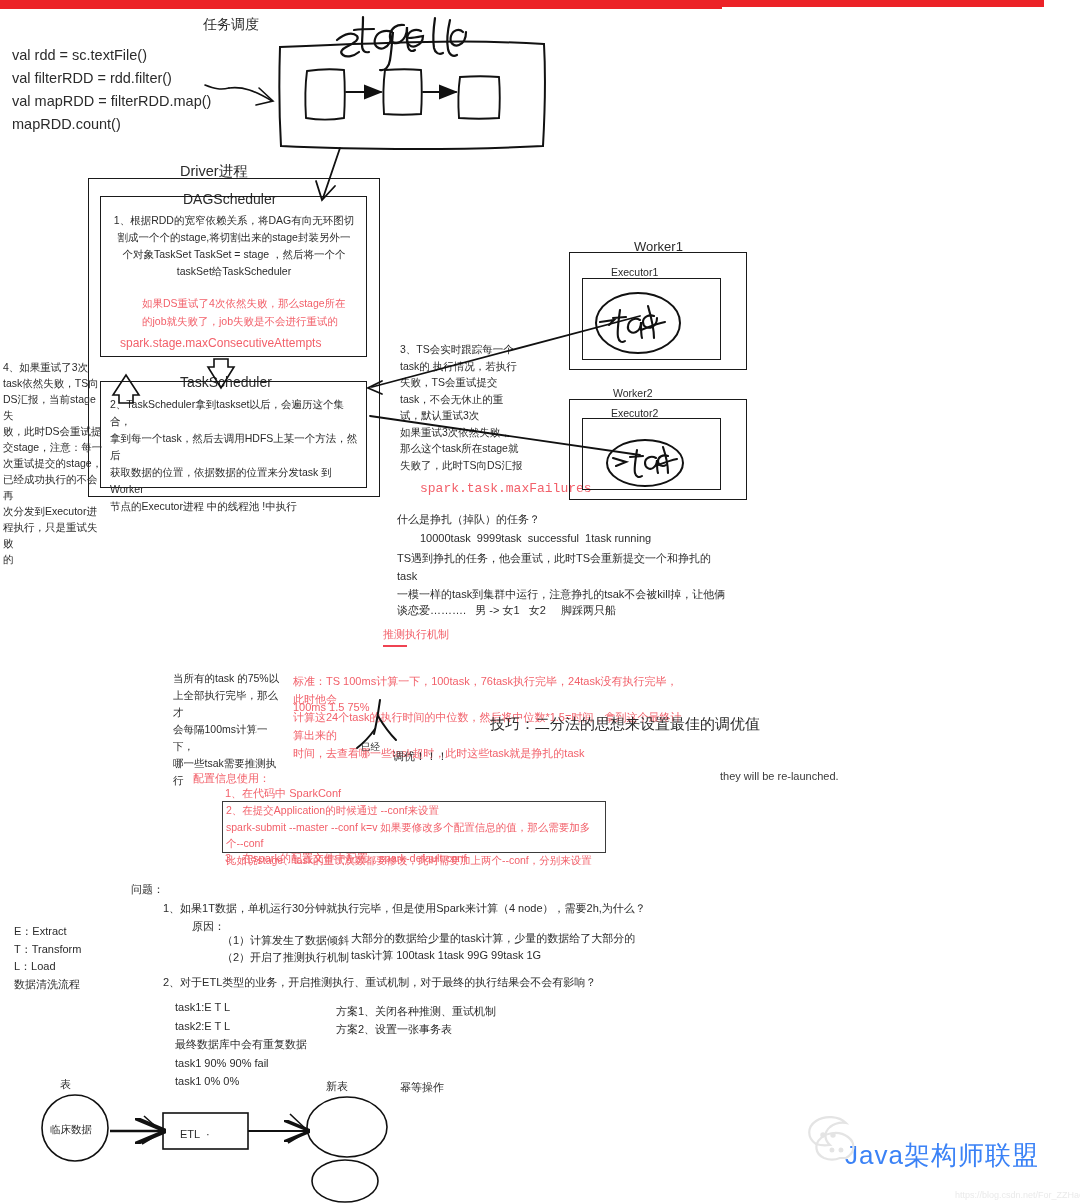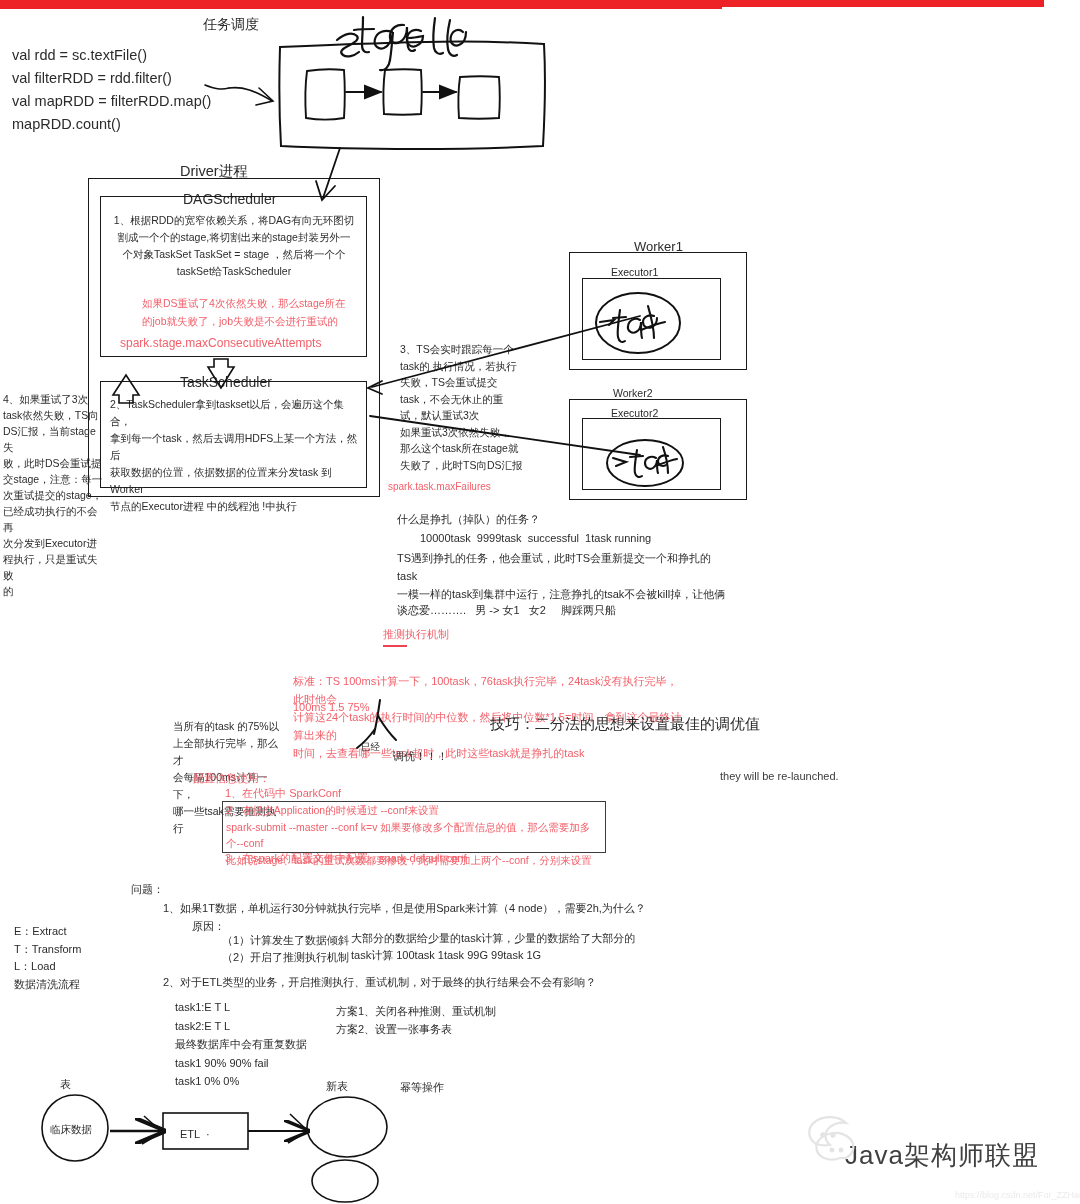--- a/index.html
+++ b/index.html
@@ -17,21 +17,21 @@
   .blk{position:absolute;line-height:1.55;}
   .red{color:#f2606a;}
 
   .box{position:absolute;border:1.6px solid #1a1a1a;background:transparent;}
   .box2{position:absolute;border:1.3px solid #1a1a1a;background:transparent;}
 
   .code{font-size:14.5px;line-height:23px;}
 
   svg.overlay{position:absolute;left:0;top:0;width:1080px;height:1204px;pointer-events:none;}
 
-  .wm{position:absolute;color:#404040;font-size:26px;letter-spacing:1px;}
+  .wm{position:absolute;color:#3b82f6;font-size:26px;letter-spacing:1px;}
   .wm-url{position:absolute;color:#eaeaea;font-size:9px;}
 
   .cfgbox{position:absolute;border:1.6px solid #3b3b3b;}
   .redline{position:absolute;height:2px;background:#ef4352;}
 </style>
 </head>
 <body>
 
 <div class="abs topbar"></div>
 <div class="abs topbar2"></div>
@@ -64,21 +64,21 @@
 
 <div class="t" style="left:180px;top:372px;font-size:14px;">TaskScheduler</div>
 <div class="box2" style="left:100px;top:381px;width:265px;height:105px;"></div>
 <div class="blk" style="left:110px;top:396px;width:252px;font-size:10.5px;line-height:17px;">
   <div>2、TaskScheduler拿到taskset以后，会遍历这个集合，</div>
   <div>拿到每一个task，然后去调用HDFS上某一个方法，然后</div>
   <div>获取数据的位置，依据数据的位置来分发task 到Worker</div>
   <div>节点的Executor进程 中的线程池 !中执行</div>
 </div>
 
-<div class="blk" style="left:3px;top:359px;width:100px;font-size:10.5px;line-height:16px;margin-top:32px;">
+<div class="blk" style="left:3px;top:359px;width:100px;font-size:10.5px;line-height:16px;">
   <div>4、如果重试了3次</div>
   <div>task依然失败，TS向</div>
   <div>DS汇报，当前stage失</div>
   <div>败，此时DS会重试提</div>
   <div>交stage，注意：每一</div>
   <div>次重试提交的stage，</div>
   <div>已经成功执行的不会再</div>
   <div>次分发到Executor进</div>
   <div>程执行，只是重试失败</div>
   <div>的</div>
@@ -87,21 +87,21 @@
 <div class="blk" style="left:400px;top:341px;width:135px;font-size:10.5px;line-height:16.5px;">
   <div>3、TS会实时跟踪每一个</div>
   <div>task的 执行情况，若执行</div>
   <div>失败，TS会重试提交</div>
   <div>task，不会无休止的重</div>
   <div>试，默认重试3次</div>
   <div>如果重试3次依然失败，</div>
   <div>那么这个task所在stage就</div>
   <div>失败了，此时TS向DS汇报</div>
 </div>
-<div class="t red" style="left:388px;top:480px;font-size:10px;">spark.task.maxFailures</div>
+<div class="t red" style="left:420px;top:480px;font-size:13px;font-family:Liberation Mono, monospace;">spark.task.maxFailures</div>
 
 <div class="t" style="left:598px;top:238px;font-size:13px;margin-left:36px;">Worker1</div>
 <div class="box" style="left:569px;top:252px;width:176px;height:116px;"></div>
 <div class="t" style="left:611px;top:265px;font-size:10.5px;">Executor1</div>
 <div class="box2" style="left:582px;top:278px;width:137px;height:80px;"></div>
 
 <div class="t" style="left:613px;top:386px;font-size:10.5px;">Worker2</div>
 <div class="box" style="left:569px;top:399px;width:176px;height:99px;"></div>
 <div class="t" style="left:611px;top:406px;font-size:10.5px;">Executor2</div>
 <div class="box2" style="left:582px;top:418px;width:137px;height:70px;"></div>
@@ -109,21 +109,21 @@
 <div class="t" style="left:397px;top:512px;font-size:11px;">什么是挣扎（掉队）的任务？</div>
 <div class="t" style="left:420px;top:531px;font-size:11px;">10000task  9999task  successful  1task running</div>
 <div class="blk" style="left:397px;top:549px;width:330px;font-size:11px;line-height:18px;">
   <div>TS遇到挣扎的任务，他会重试，此时TS会重新提交一个和挣扎的task</div>
   <div>一模一样的task到集群中运行，注意挣扎的tsak不会被kill掉，让他俩</div>
 </div>
 <div class="t" style="left:397px;top:603px;font-size:11px;">谈恋爱……….   男 -&gt; 女1   女2     脚踩两只船</div>
 <div class="t red" style="left:383px;top:627px;font-size:11px;">推测执行机制</div>
 <div class="redline" style="left:383px;top:645px;width:24px;"></div>
 
-<div class="blk" style="left:173px;top:670px;width:110px;font-size:10.5px;line-height:17px;margin-top:48px;">
+<div class="blk" style="left:173px;top:670px;width:110px;font-size:10.5px;line-height:17px;">
   <div>当所有的task 的75%以</div>
   <div>上全部执行完毕，那么才</div>
   <div>会每隔100ms计算一下，</div>
   <div>哪一些tsak需要推测执行</div>
 </div>
 
 <div class="t red" style="left:293px;top:656px;font-size:11px;margin-top:44px;">100ms 1.5 75%</div>
 <div class="blk red" style="left:293px;top:672px;width:390px;font-size:11px;line-height:18px;">
   <div>标准：TS 100ms计算一下，100task，76task执行完毕，24task没有执行完毕，此时他会</div>
   <div>计算这24个task的执行时间的中位数，然后将中位数*1.5=时间，拿到这个最终计算出来的</div>

